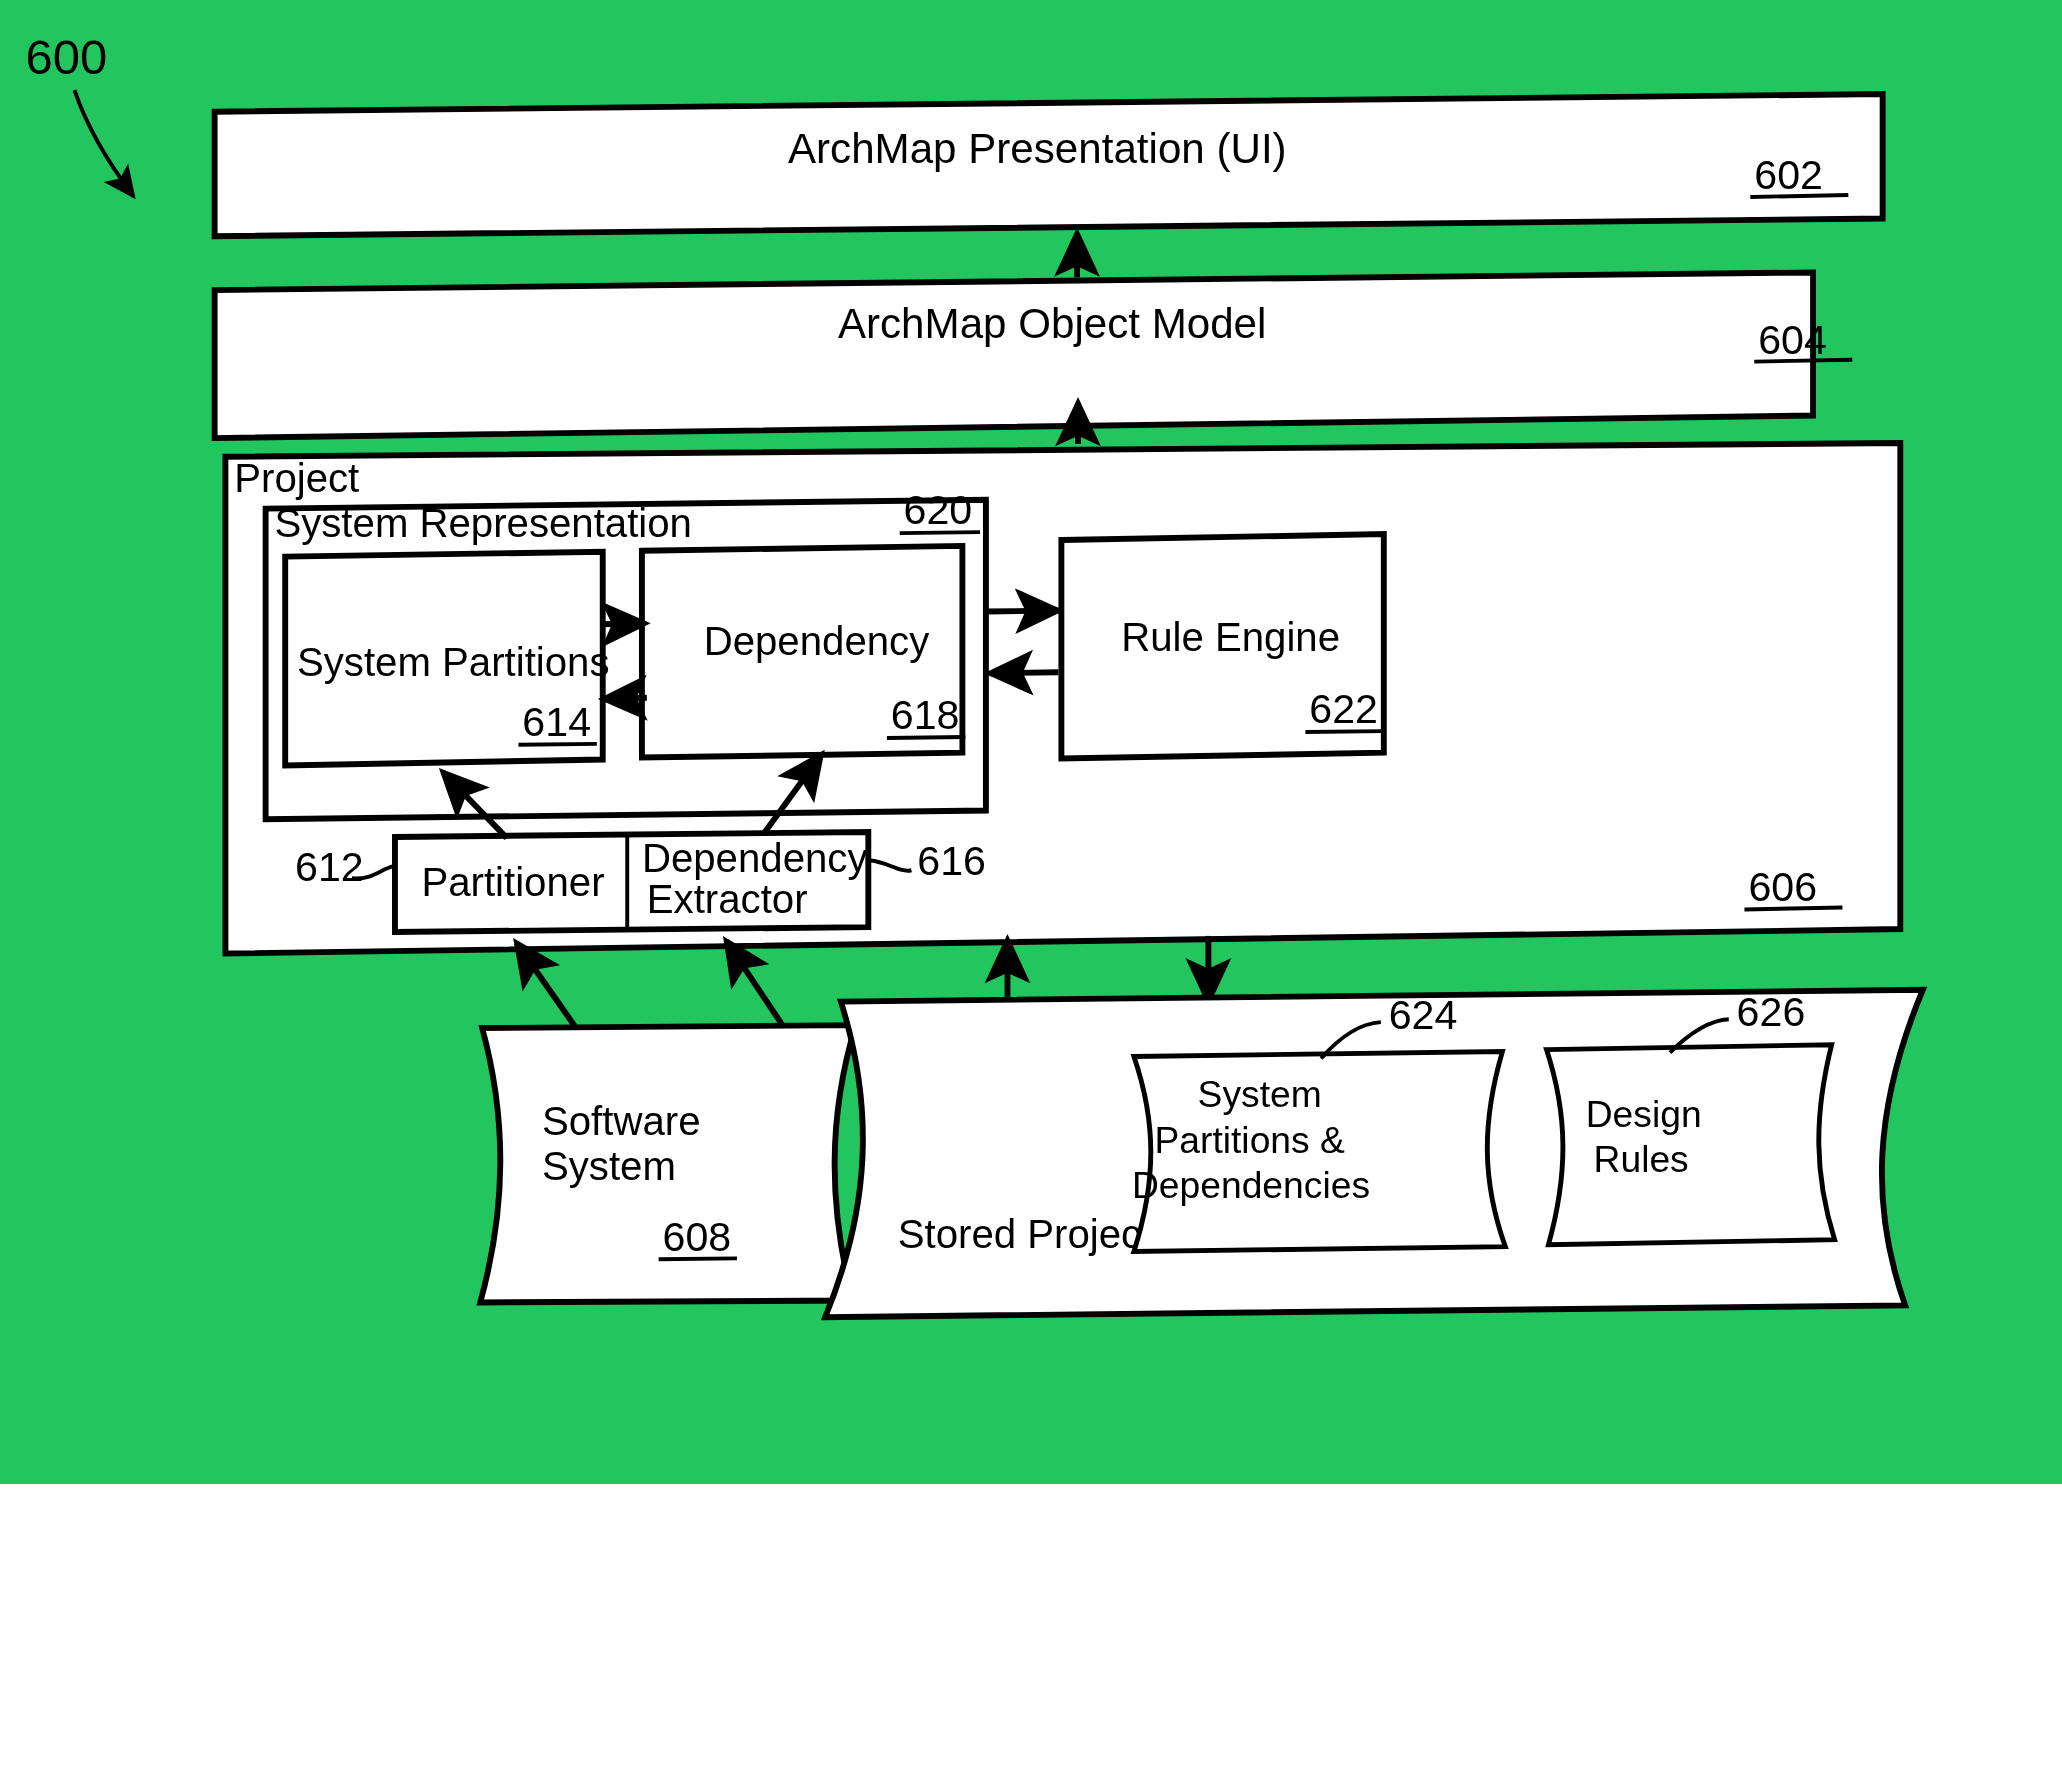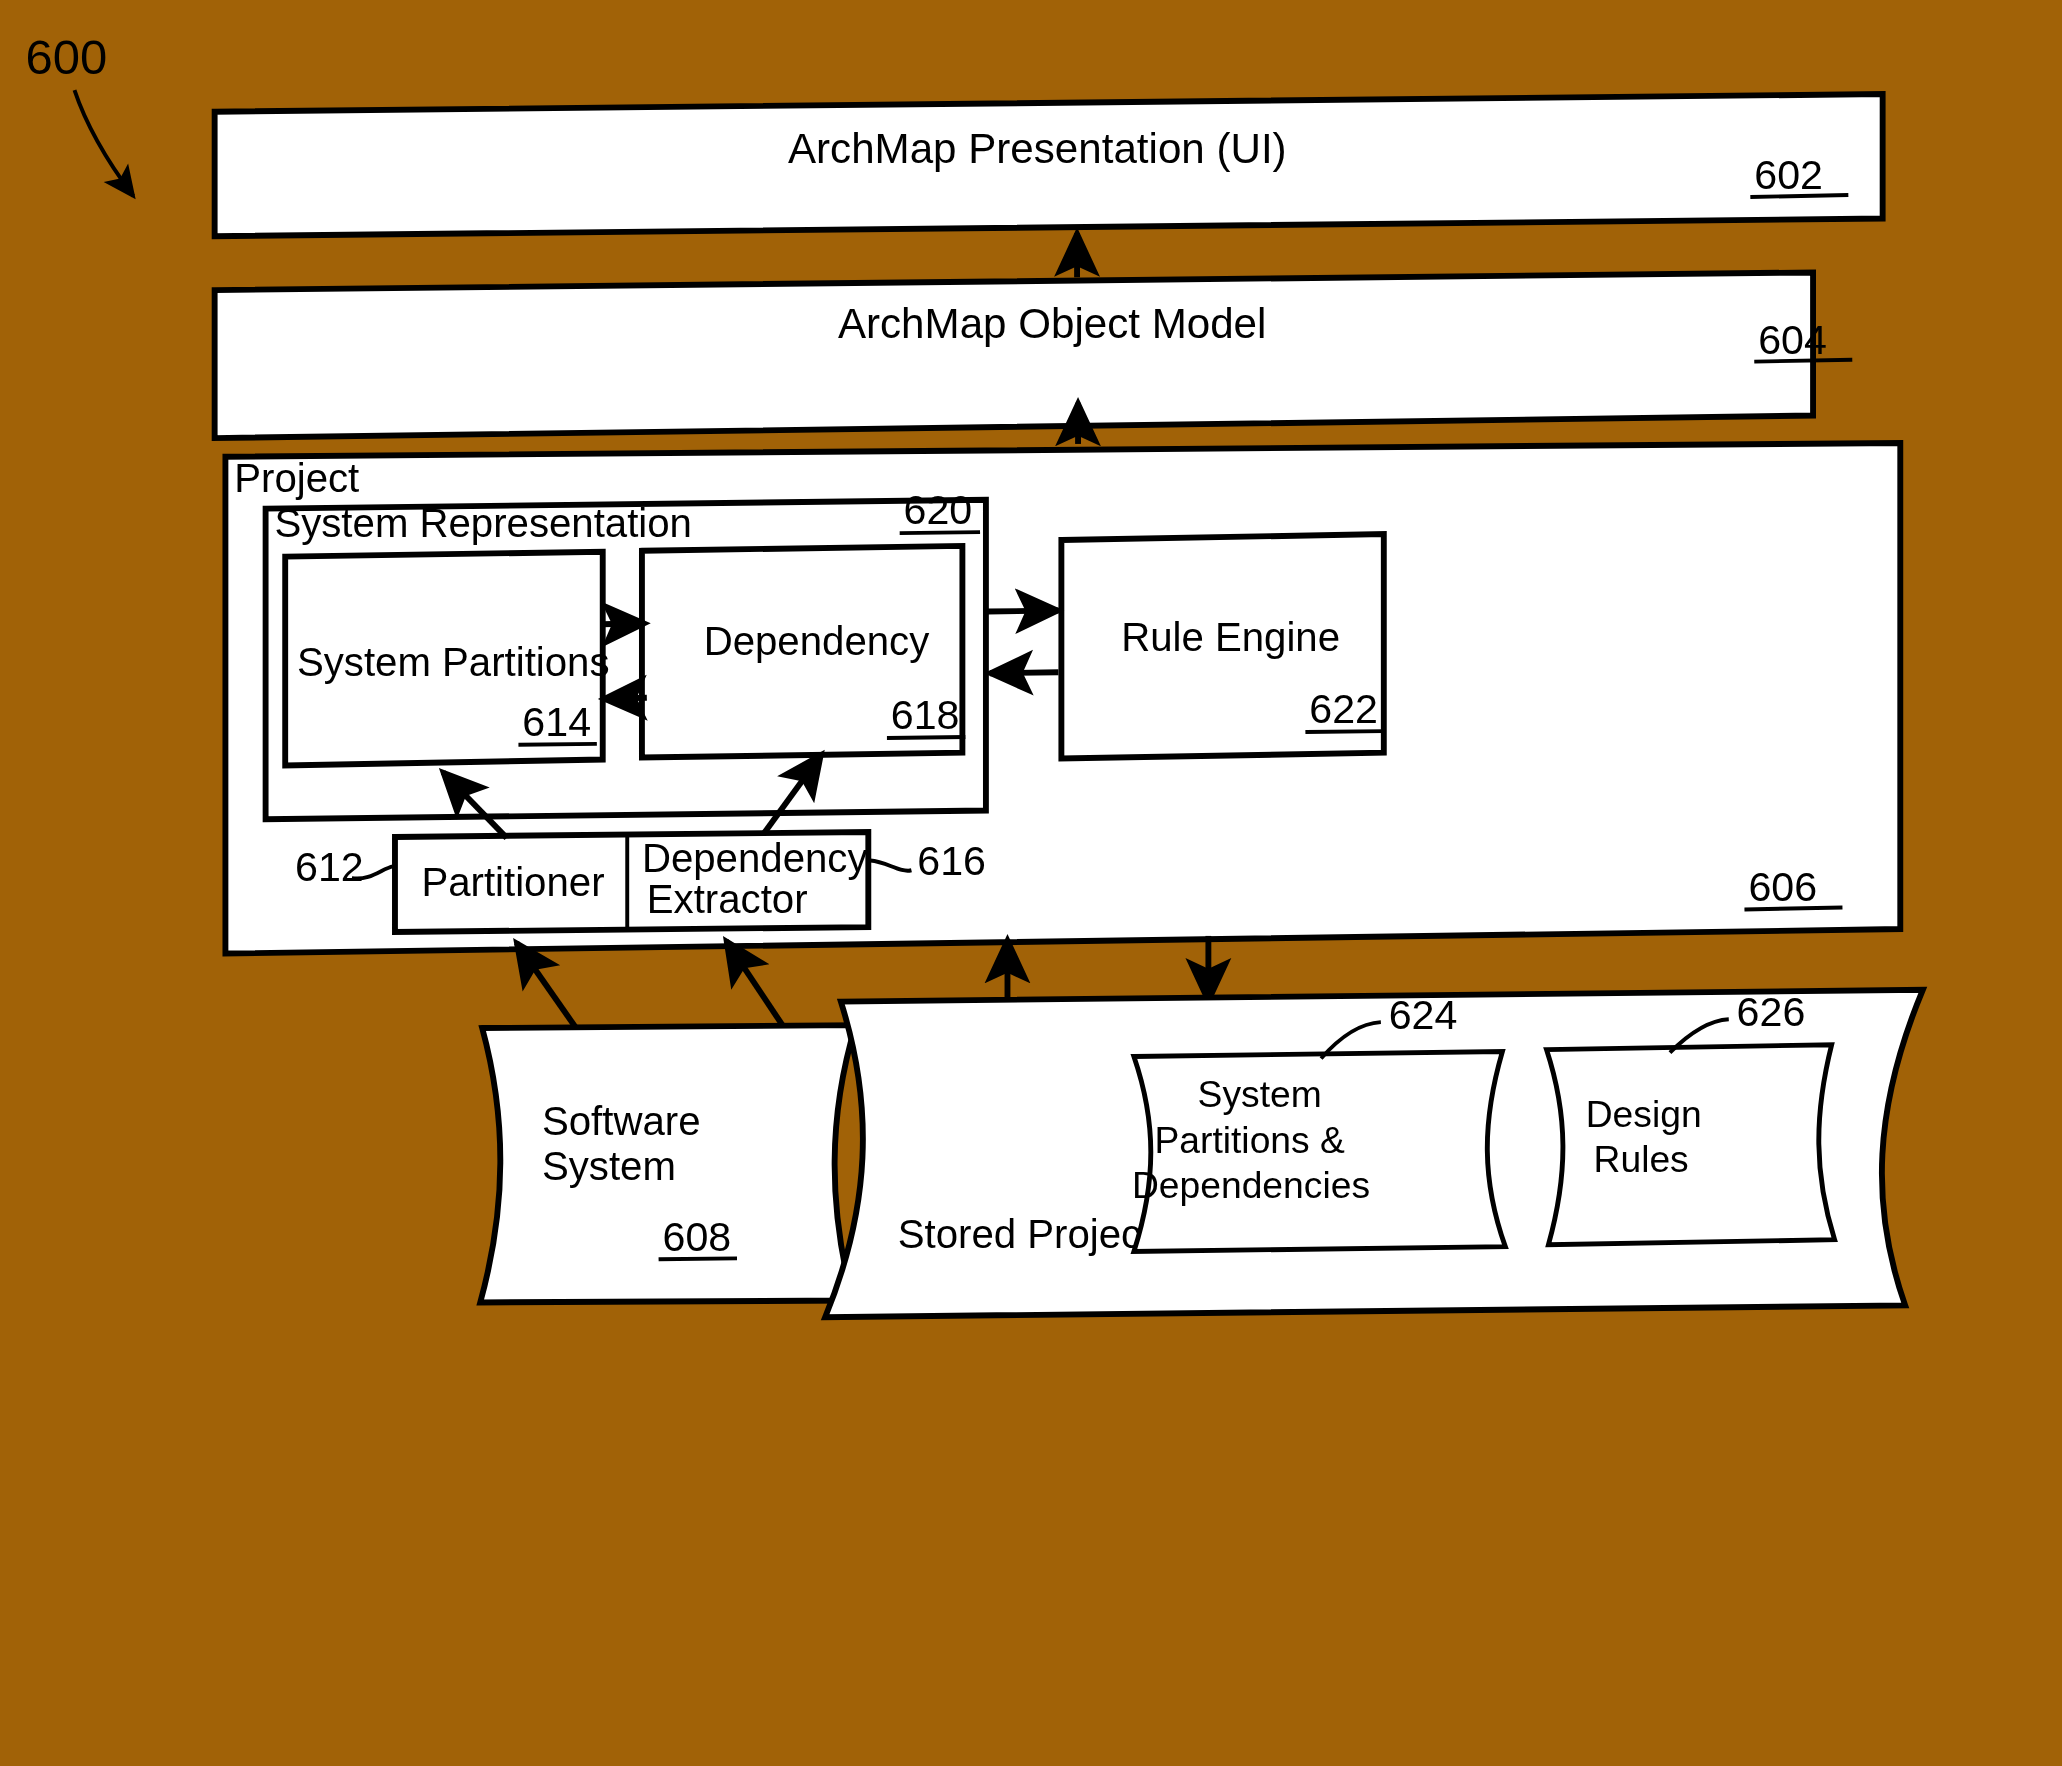--- a/index.html
+++ b/index.html
@@ -9,22 +9,22 @@
   }
   body {
     width: 2062px;
     height: 1766px;
     font-family: "Liberation Sans", sans-serif;
     overflow: hidden;
   }
   #figure-root {
     position: relative;
     width: 2062px;
-    height: 1766px;
-    background: #a16207;
+    height: 1484px;
+    background: #22c55e;
   }
   svg#diagram {
     position: absolute;
     left: 0;
     top: 0;
     width: 2062px;
     height: 1766px;
     display: block;
   }
   .lbl {

